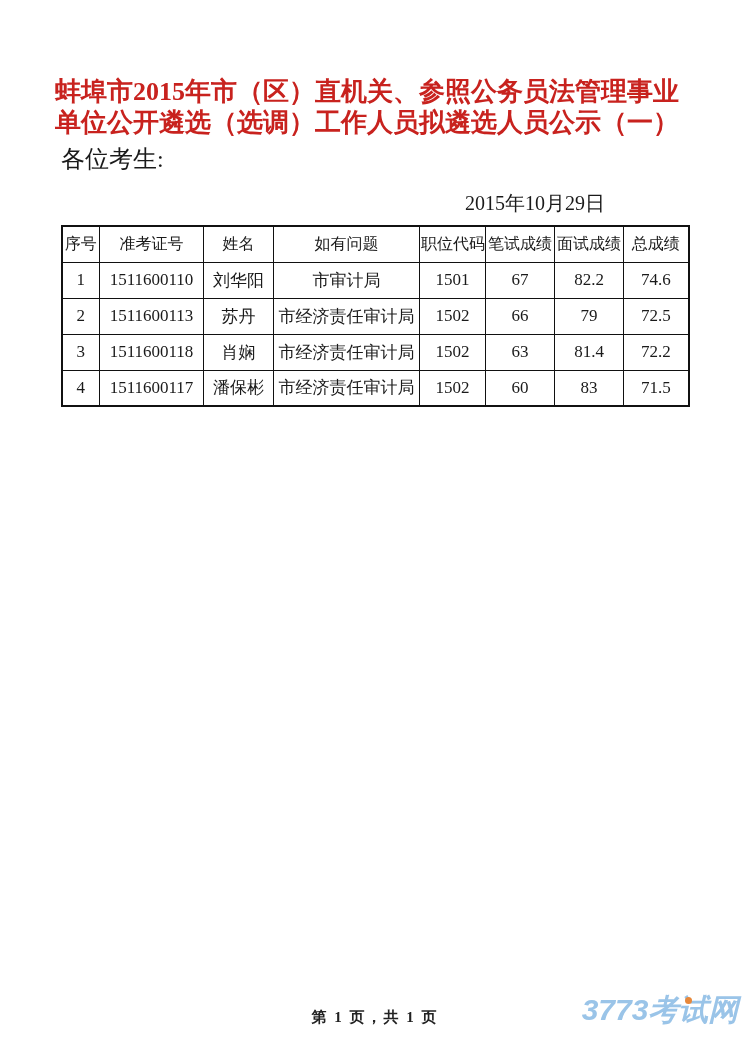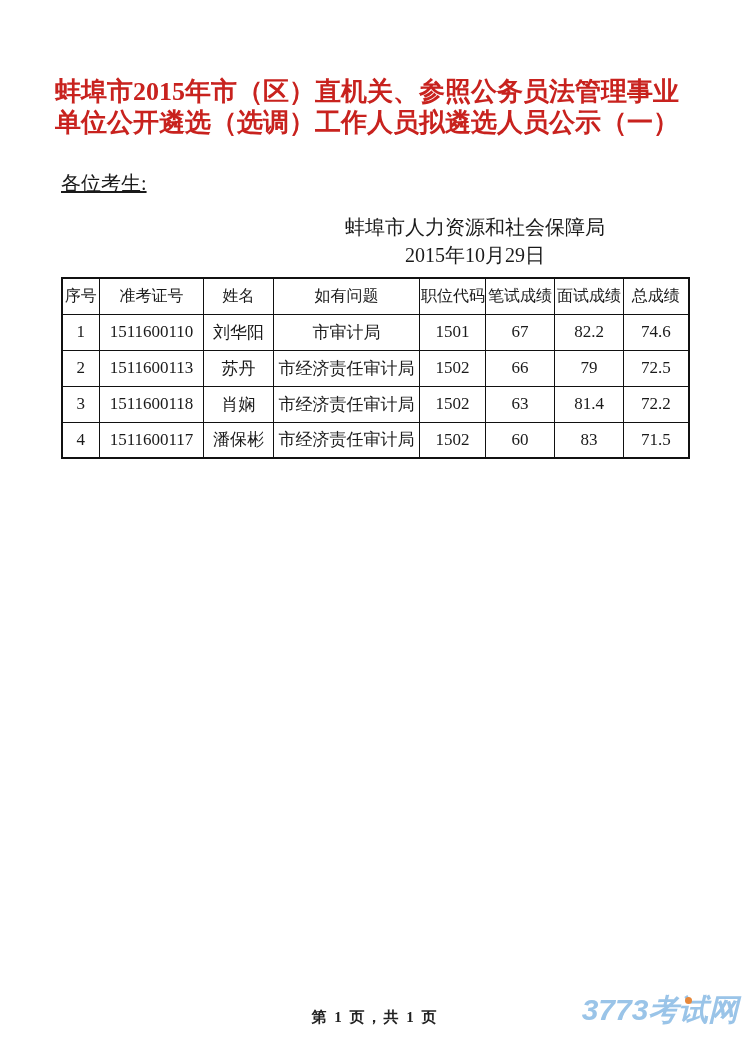--- a/index.html
+++ b/index.html
@@ -17,25 +17,24 @@
   .doc-title {
     margin: 76px auto 0 auto;
     width: 640px;
     font-size: 26px;
     line-height: 31px;
     font-weight: 700;
     letter-spacing: 0px;
   }
   .doc-body {
     width: 628px;
-    margin: 32px auto 0 auto;
-    font-size: 20px;
+    margin: 8px auto 0 auto;
+    font-size: 24px;
     line-height: 27px;
     text-align: justify;
-    text-decoration: underline;
   }
   .salutation { text-indent: 0; }
   .paragraph { text-indent: 2em; }
   .signature-block {
     width: fit-content;
     margin: 16px 145px 0 auto;
     text-align: center;
     font-size: 20px;
     line-height: 28px;
   }
@@ -104,21 +103,20 @@
 
 <div class="page">
 
   <h1 class="doc-title" style="color: rgb(200, 34, 30);">蚌埠市2015年市（区）直机关、参照公务员法管理事业单位公开遴选（选调）工作人员拟遴选人员公示（一）</h1>
 
   <div class="doc-body">
     <div class="salutation">各位考生:</div>
   </div>
 
   <div class="signature-block">
-    <div>蚌埠市人力资源和社会保障局</div>
     <div>2015年10月29日</div>
   </div>
 
   <table class="results">
     <colgroup>
       <col style="width:38px">
         <col style="width:104px">
         <col style="width:70px">
       <col style="width:146px">
         <col style="width:66px">

